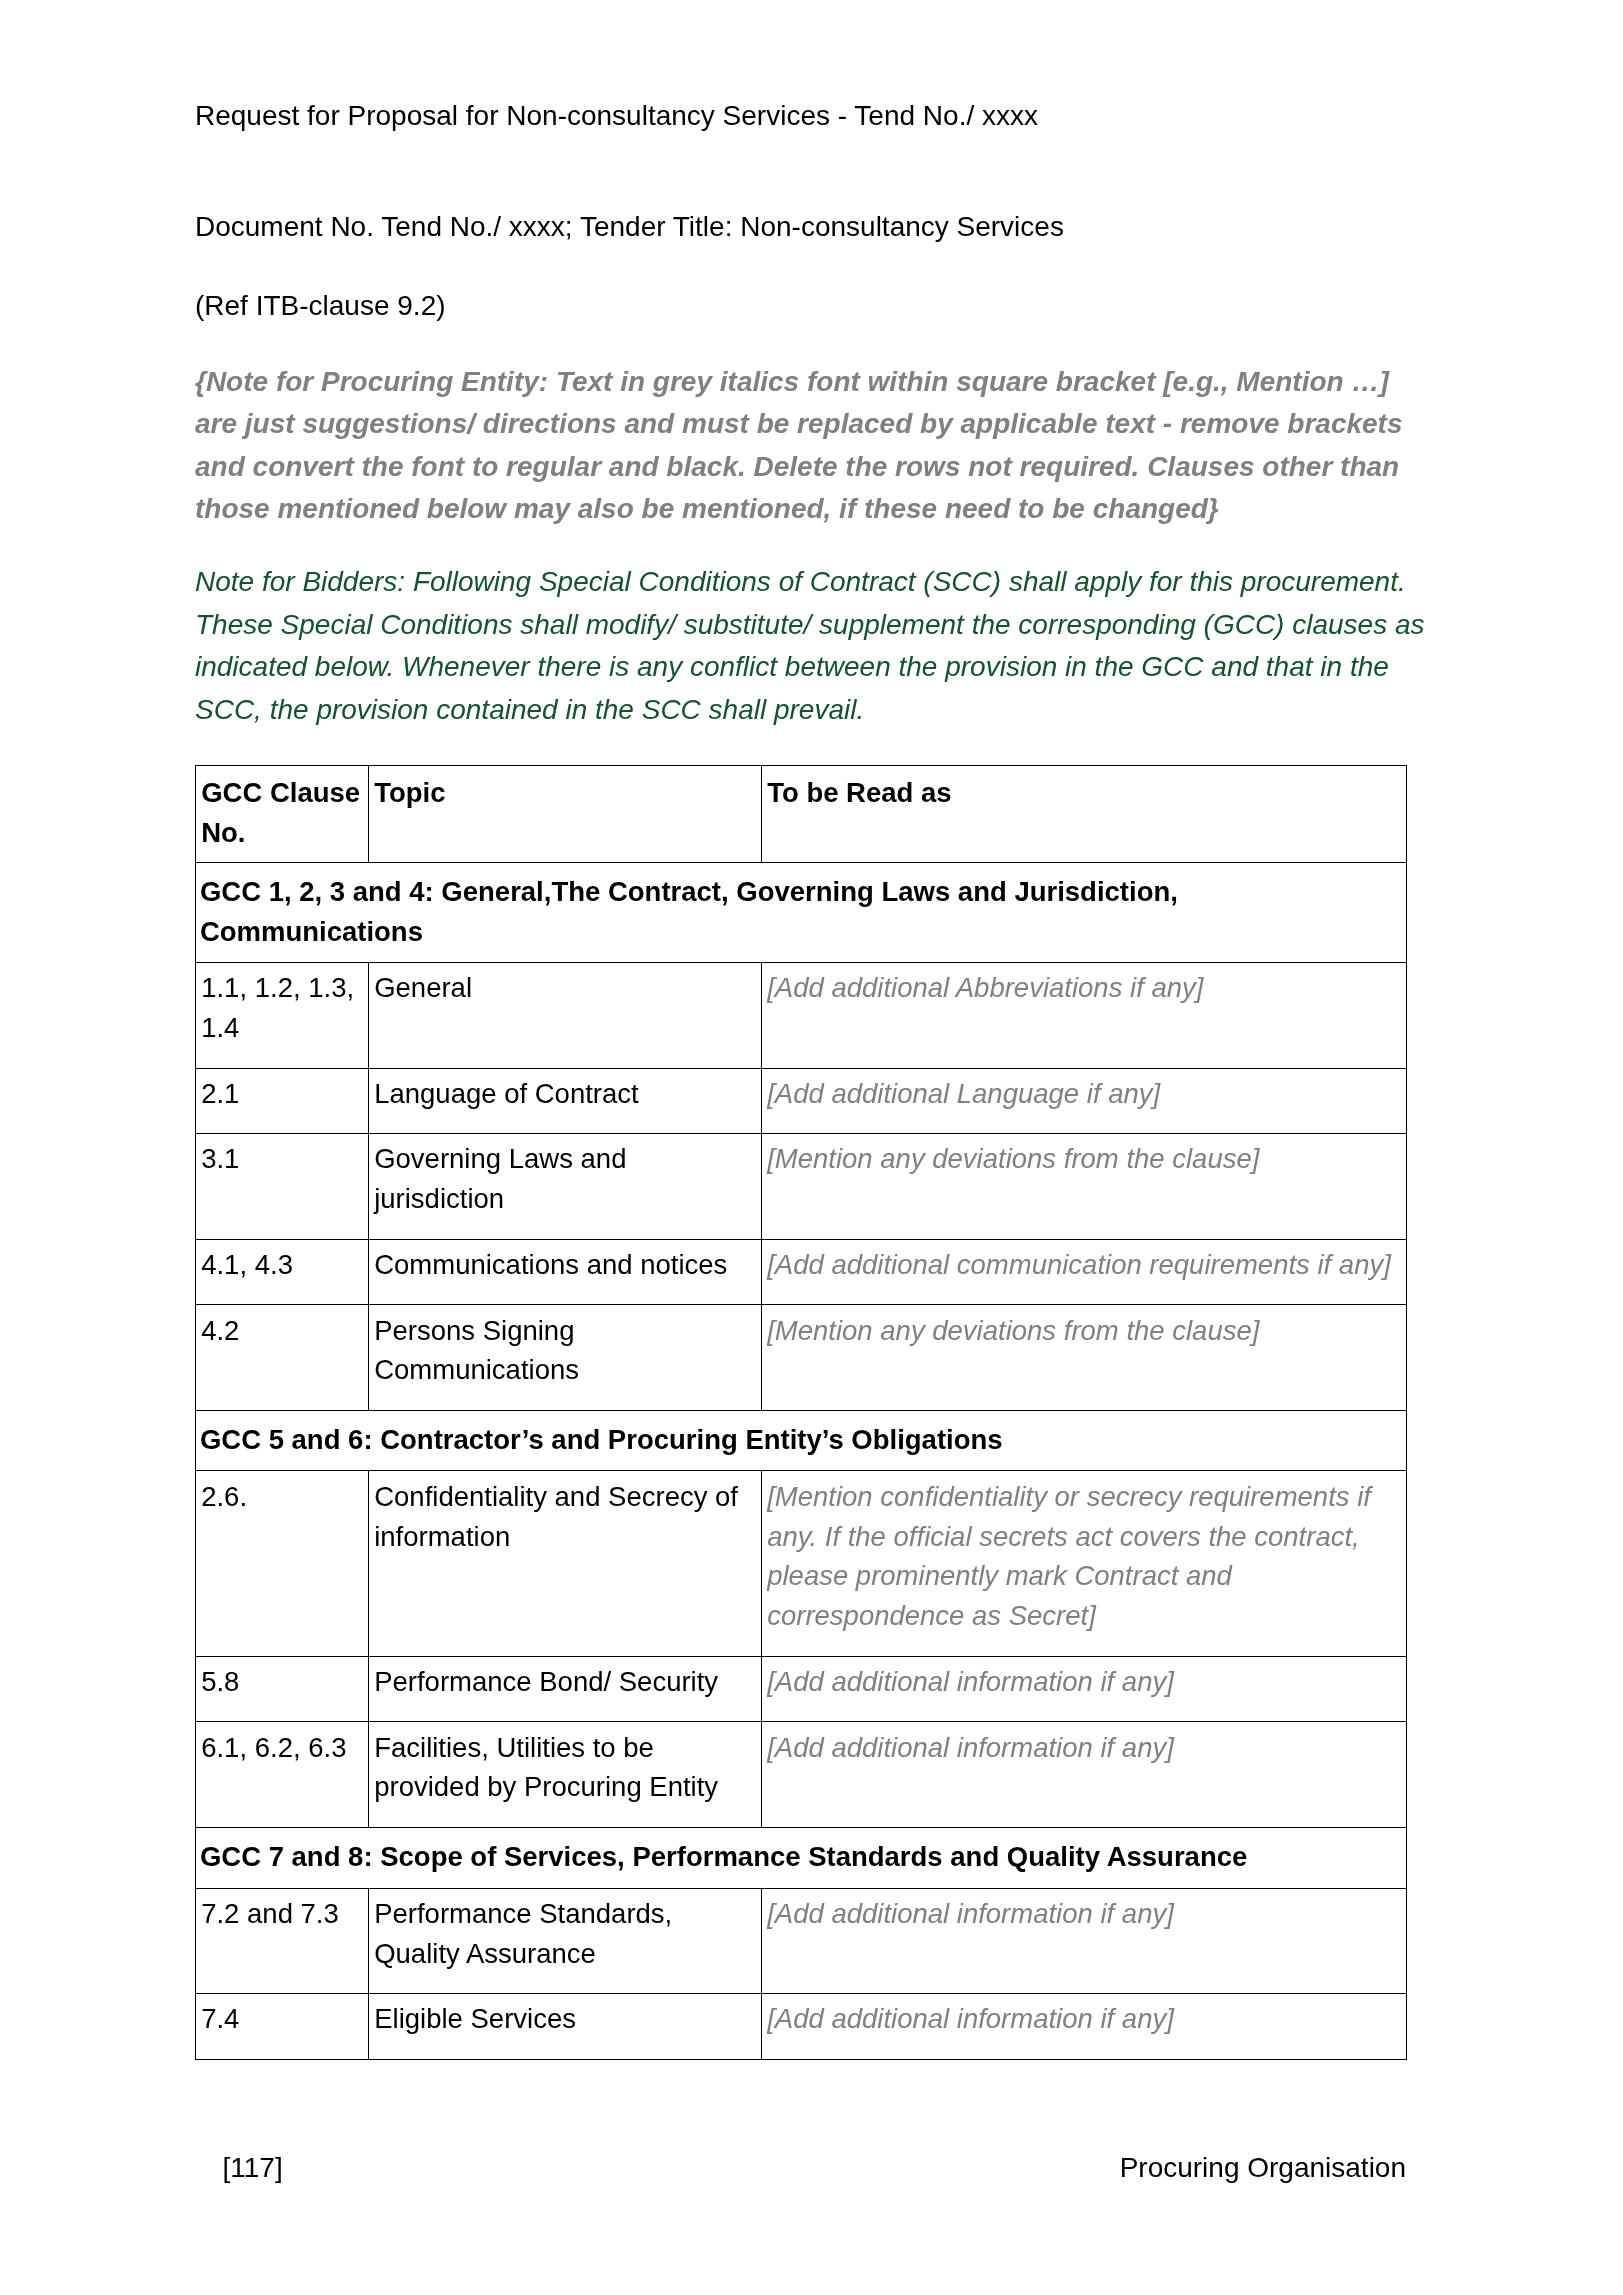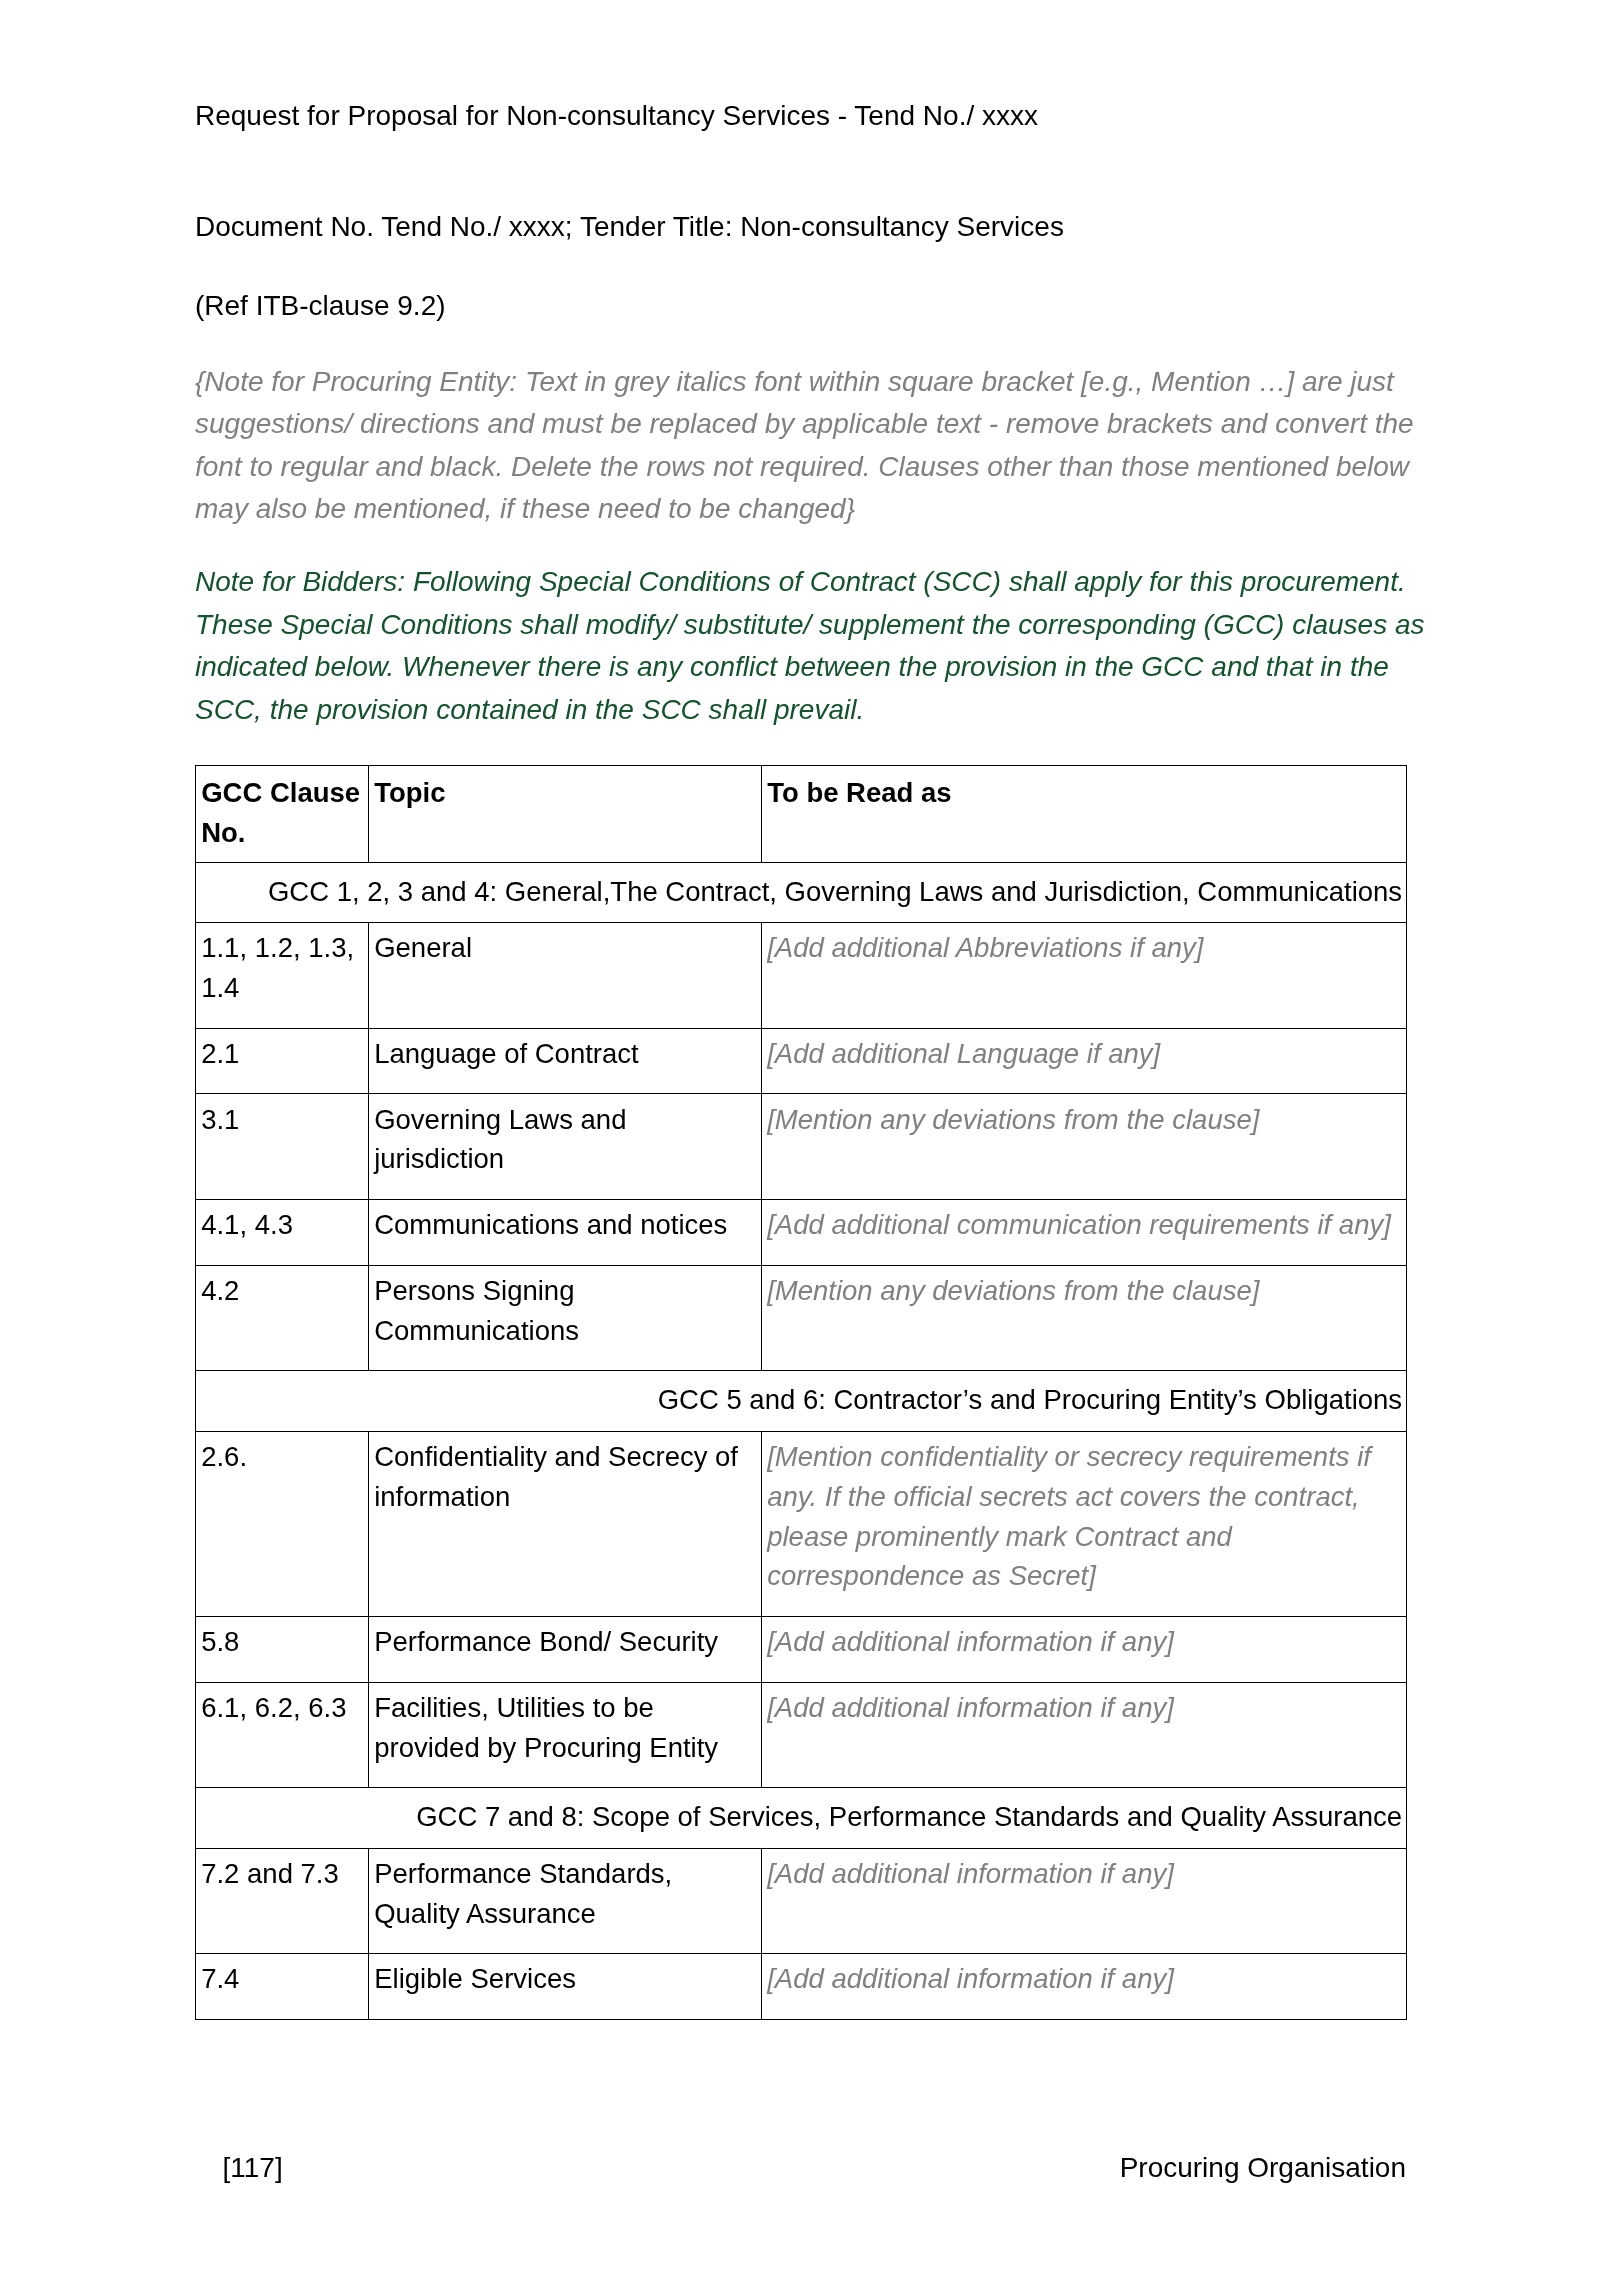--- a/index.html
+++ b/index.html
@@ -38,20 +38,21 @@
     font-size: 28px;
     line-height: 1.4;
     margin-bottom: 36px;
   }
   .note-grey {
     font-size: 28px;
     font-style: italic;
     color: var(--muted_text, #808080);
     line-height: 1.52;
     margin-bottom: 30px;
+    font-weight: bold;
   }
   .note-bidders {
     font-size: 28px;
     font-style: italic;
     color: #14532d;
     line-height: 1.52;
     margin-bottom: 34px;
   }
   table.scc {
     border-collapse: collapse;
@@ -68,23 +69,22 @@
   table.scc th {
     font-weight: bold;
     text-align: left;
     padding: 6.5px 5.2px 9.2px 5.2px;
   }
   table.scc td {
     text-align: left;
     padding: 5.2px 5.2px 19.6px 5.2px;
   }
   table.scc td.section-cell {
-    font-weight: normal;
+    font-weight: bold;
     padding: 9.2px 3.9px 10.5px 3.9px;
-    text-align: right;
   }
   table.scc td.read-as {
     color: var(--muted_text, #808080);
     font-style: italic;
   }
   .col-clause { width: 173px; }
   .col-topic  { width: 393px; }
   .col-readas { width: 645px; }
   .footer {
     position: absolute;

